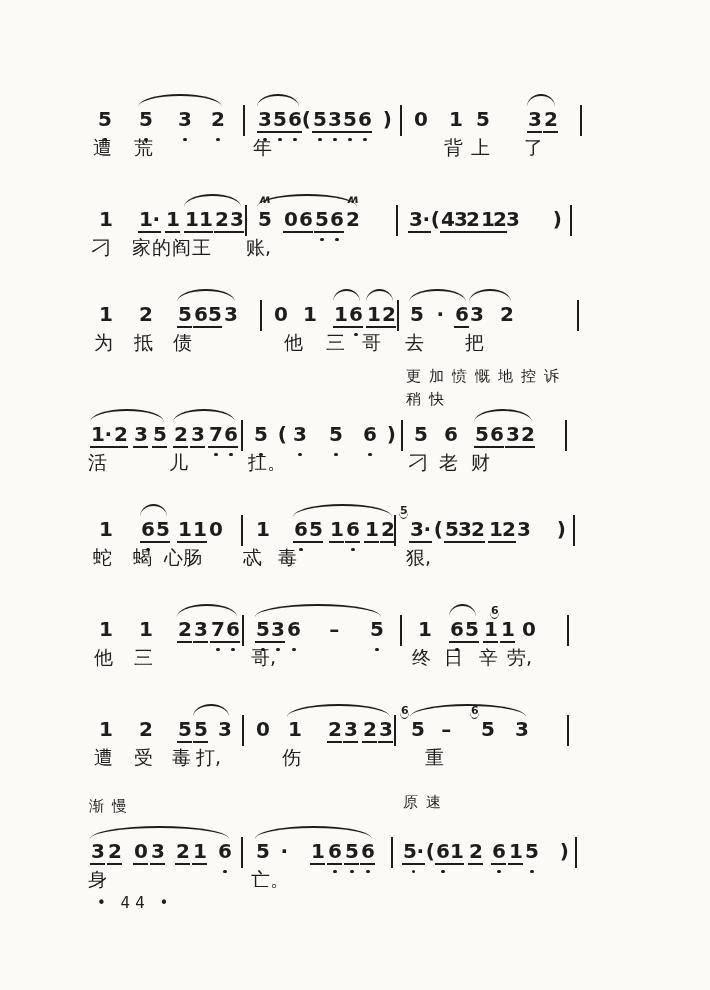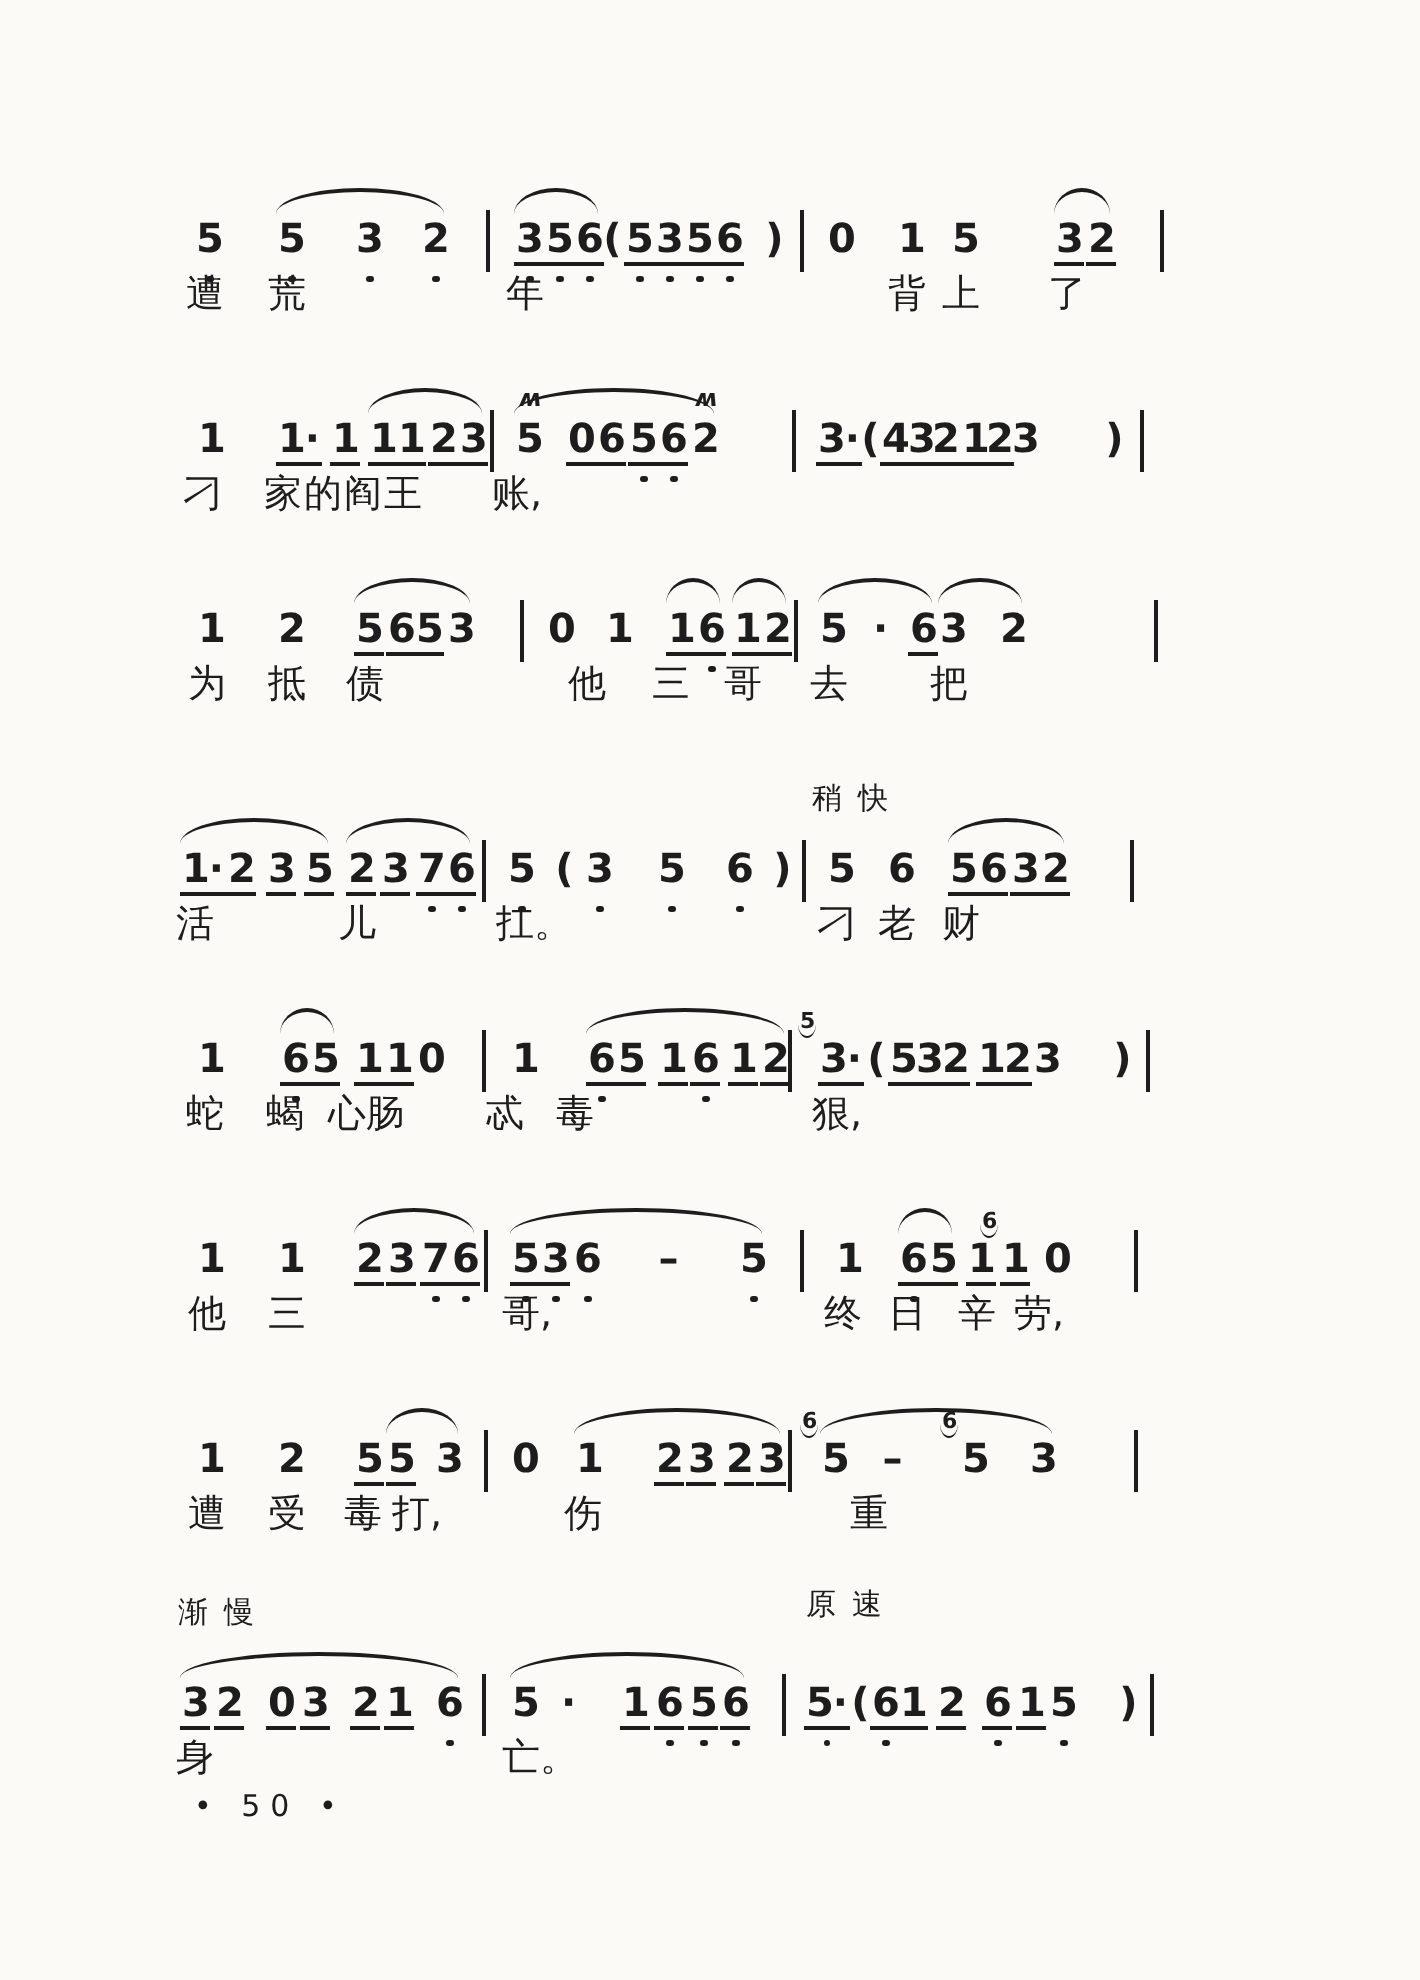--- a/index.html
+++ b/index.html
@@ -45,21 +45,21 @@
   }
   .footer{
     position:absolute;left:97px;top:894px;font-size:15px;letter-spacing:5px;
     font-family:"DejaVu Sans",sans-serif;
   }
 </style>
 </head>
 <body>
 
 <div id="page">
-  <div class="footer">• 50 •</div>
+  <div class="footer">• 44 •</div>
 <div class="line" style="top: 90px;">
       <span class="tok" style="left: 9px;"><span class="d">5</span><i class="lo"></i></span>
       <span class="tok" style="left: 50px;"><span class="d">5</span><i class="lo"></i></span>
       <span class="tok" style="left: 89px;"><span class="d">3</span><i class="lo"></i></span>
       <span class="tok" style="left: 122px;"><span class="d">2</span><i class="lo"></i></span>
       <div class="bar" style="left: 155px;"></div>
       <span class="tok ul" style="left: 169px;"><span class="d">3</span><i class="lo"></i></span>
       <span class="tok ul" style="left: 184px;"><span class="d">5</span><i class="lo"></i></span>
       <span class="tok ul" style="left: 199px;"><span class="d">6</span><i class="lo"></i></span>
       <span class="tok" style="left: 212px;"><span class="d">(</span></span>
@@ -310,16 +310,17 @@
       <span class="tok ul" style="left: 403px;"><span class="d">6</span><i class="lo"></i></span>
       <span class="tok ul" style="left: 420px;"><span class="d">1</span></span>
       <span class="tok" style="left: 436px;"><span class="d">5</span><i class="lo"></i></span>
       <span class="tok" style="left: 470px;"><span class="d">)</span></span>
       <div class="bar" style="left: 487px;"></div>
       <div class="slur" style="left: 2px; width: 139px;"></div>
       <div class="slur" style="left: 167px; width: 117px;"></div>
       <span class="lyr" style="left: 0px;">身</span>
       <span class="lyr" style="left: 163px;">亡。</span>
     </div>
+    <div class="ann" style="left: 406px; top: 367px;">更加愤慨地控诉</div>
     <div class="ann" style="left: 406px; top: 390px;">稍快</div>
     <div class="ann" style="left: 89px; top: 797px;">渐慢</div>
     <div class="ann" style="left: 403px; top: 793px;">原速</div>
   </div>
 
 </body></html>

